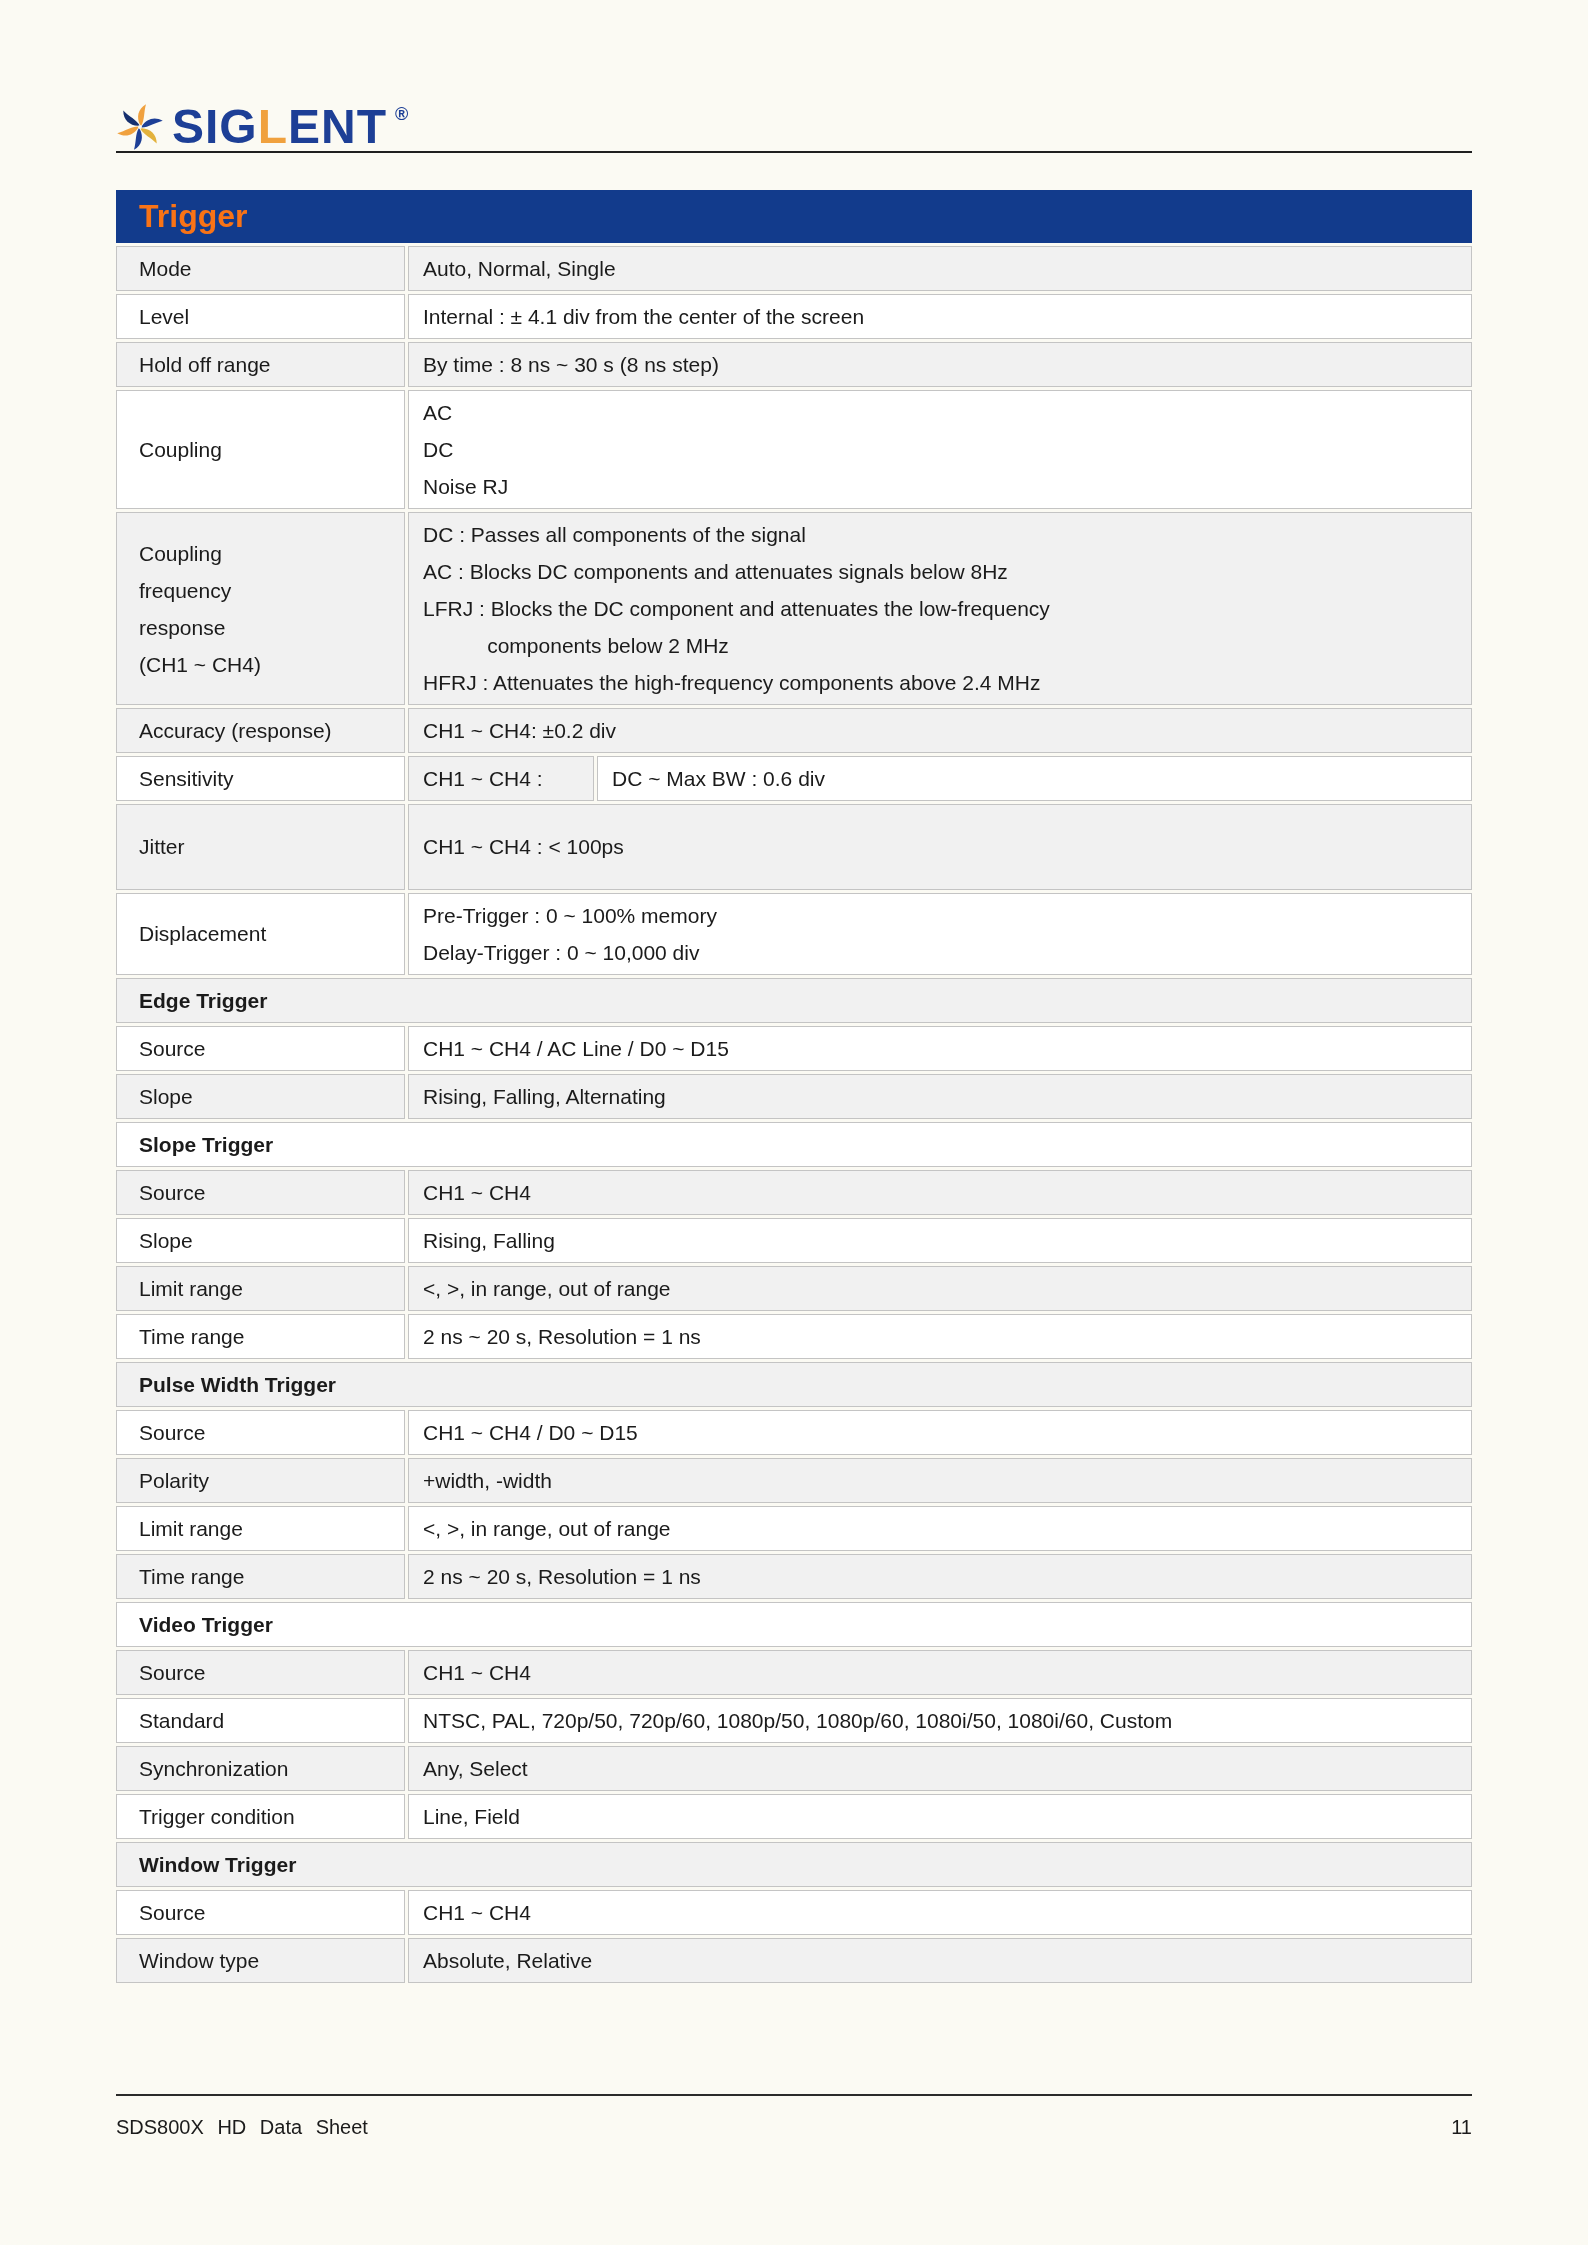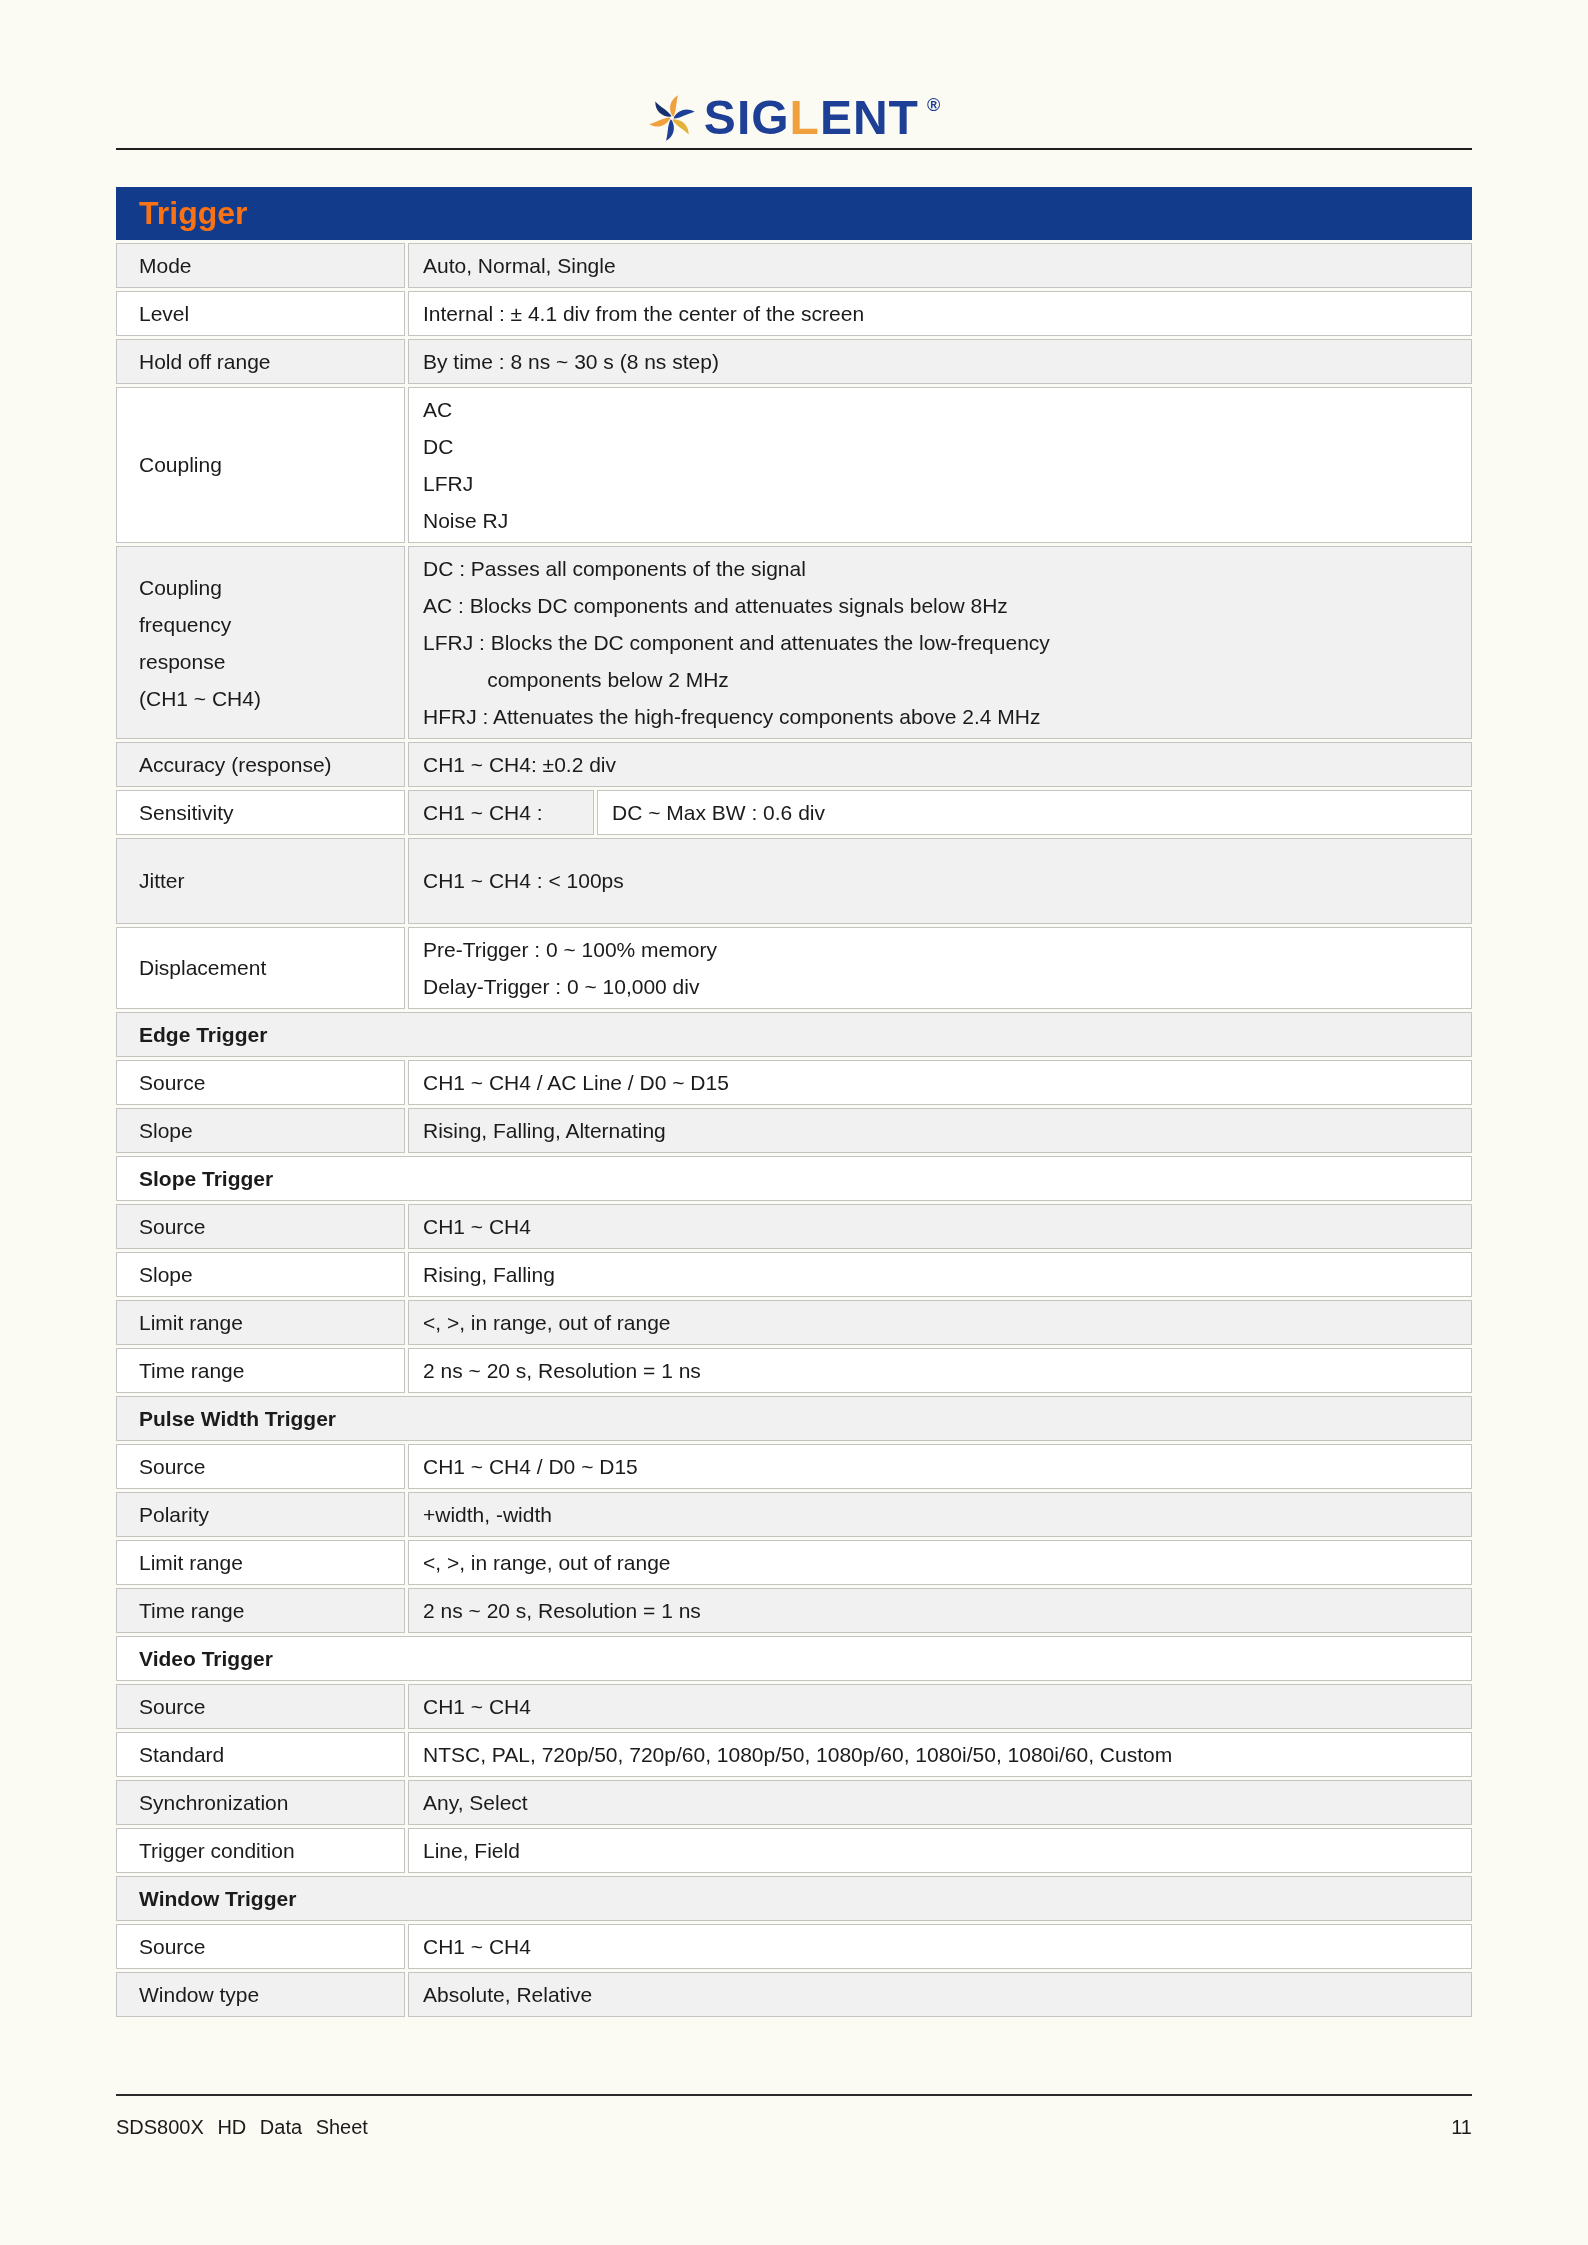--- a/index.html
+++ b/index.html
@@ -8,23 +8,23 @@
     width:1588px;height:2245px;
     background:#FBFAF3;
     font-family:"Liberation Sans","DejaVu Sans",sans-serif;
     color:#1B1B1B;
     overflow:hidden;
   }
   .content{width:1356px;margin-left:116px;}
   
   .masthead{
     padding-top:94px;
-    display:flex;justify-content:center;align-items:flex-end;
+    display:flex;justify-content:flex-start;align-items:flex-end;
     border-bottom:2px solid #1f1f1f;
-    padding-bottom:6px;
+    margin-top:9px;
   }
   .logo{display:flex;align-items:center;gap:8px;line-height:1;}
   .logo-mark{width:48px;height:48px;}
   .logo-text{font-size:48px;font-weight:bold;color:#1D3F96;letter-spacing:1px;}
   .logo-text .l-orange{color:#F0A13E;}
   .logo-reg{font-size:18px;font-weight:bold;color:#1D3F96;align-self:flex-start;margin-top:2px;}
   
   .bar{
     margin-top:37px;height:53px;background:#123B8C;
     display:flex;align-items:center;padding-left:23px;box-sizing:border-box;
@@ -95,21 +95,20 @@
         </div>
         <div class="row shade-gray">
           <div class="cell label-cell">Hold off range</div>
           <div class="cell value-cell">By time : 8 ns ~ 30 s (8 ns step)</div>
         </div>
         <div class="row shade-white">
           <div class="cell label-cell">Coupling</div>
           <div class="cell value-cell">
             <div class="line">AC</div>
             <div class="line">DC</div>
-            <div class="line">LFRJ</div>
             <div class="line">Noise RJ</div>
           </div>
         </div>
         <div class="row shade-gray">
           <div class="cell label-cell">
             <div class="line">Coupling</div>
             <div class="line">frequency</div>
             <div class="line">response</div>
             <div class="line">(CH1 ~ CH4)</div>
           </div>

